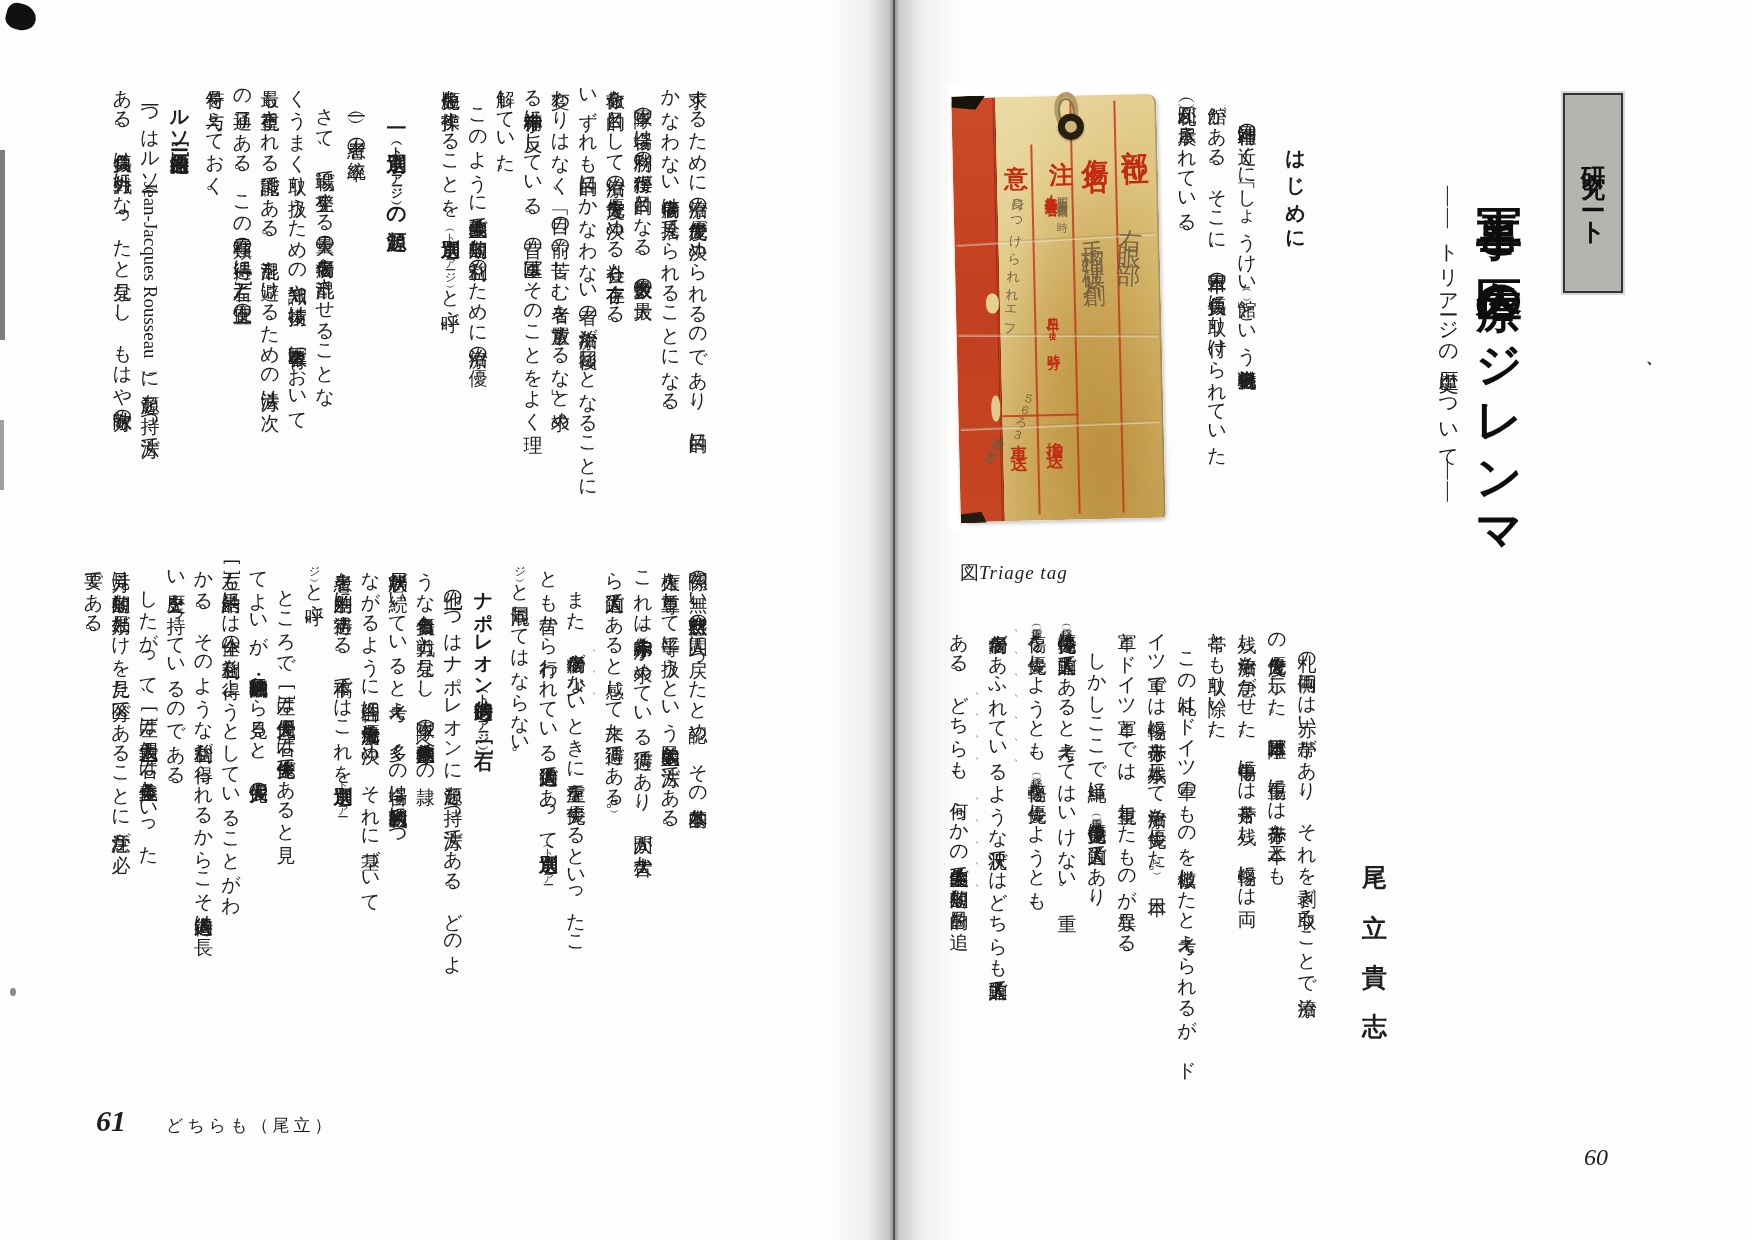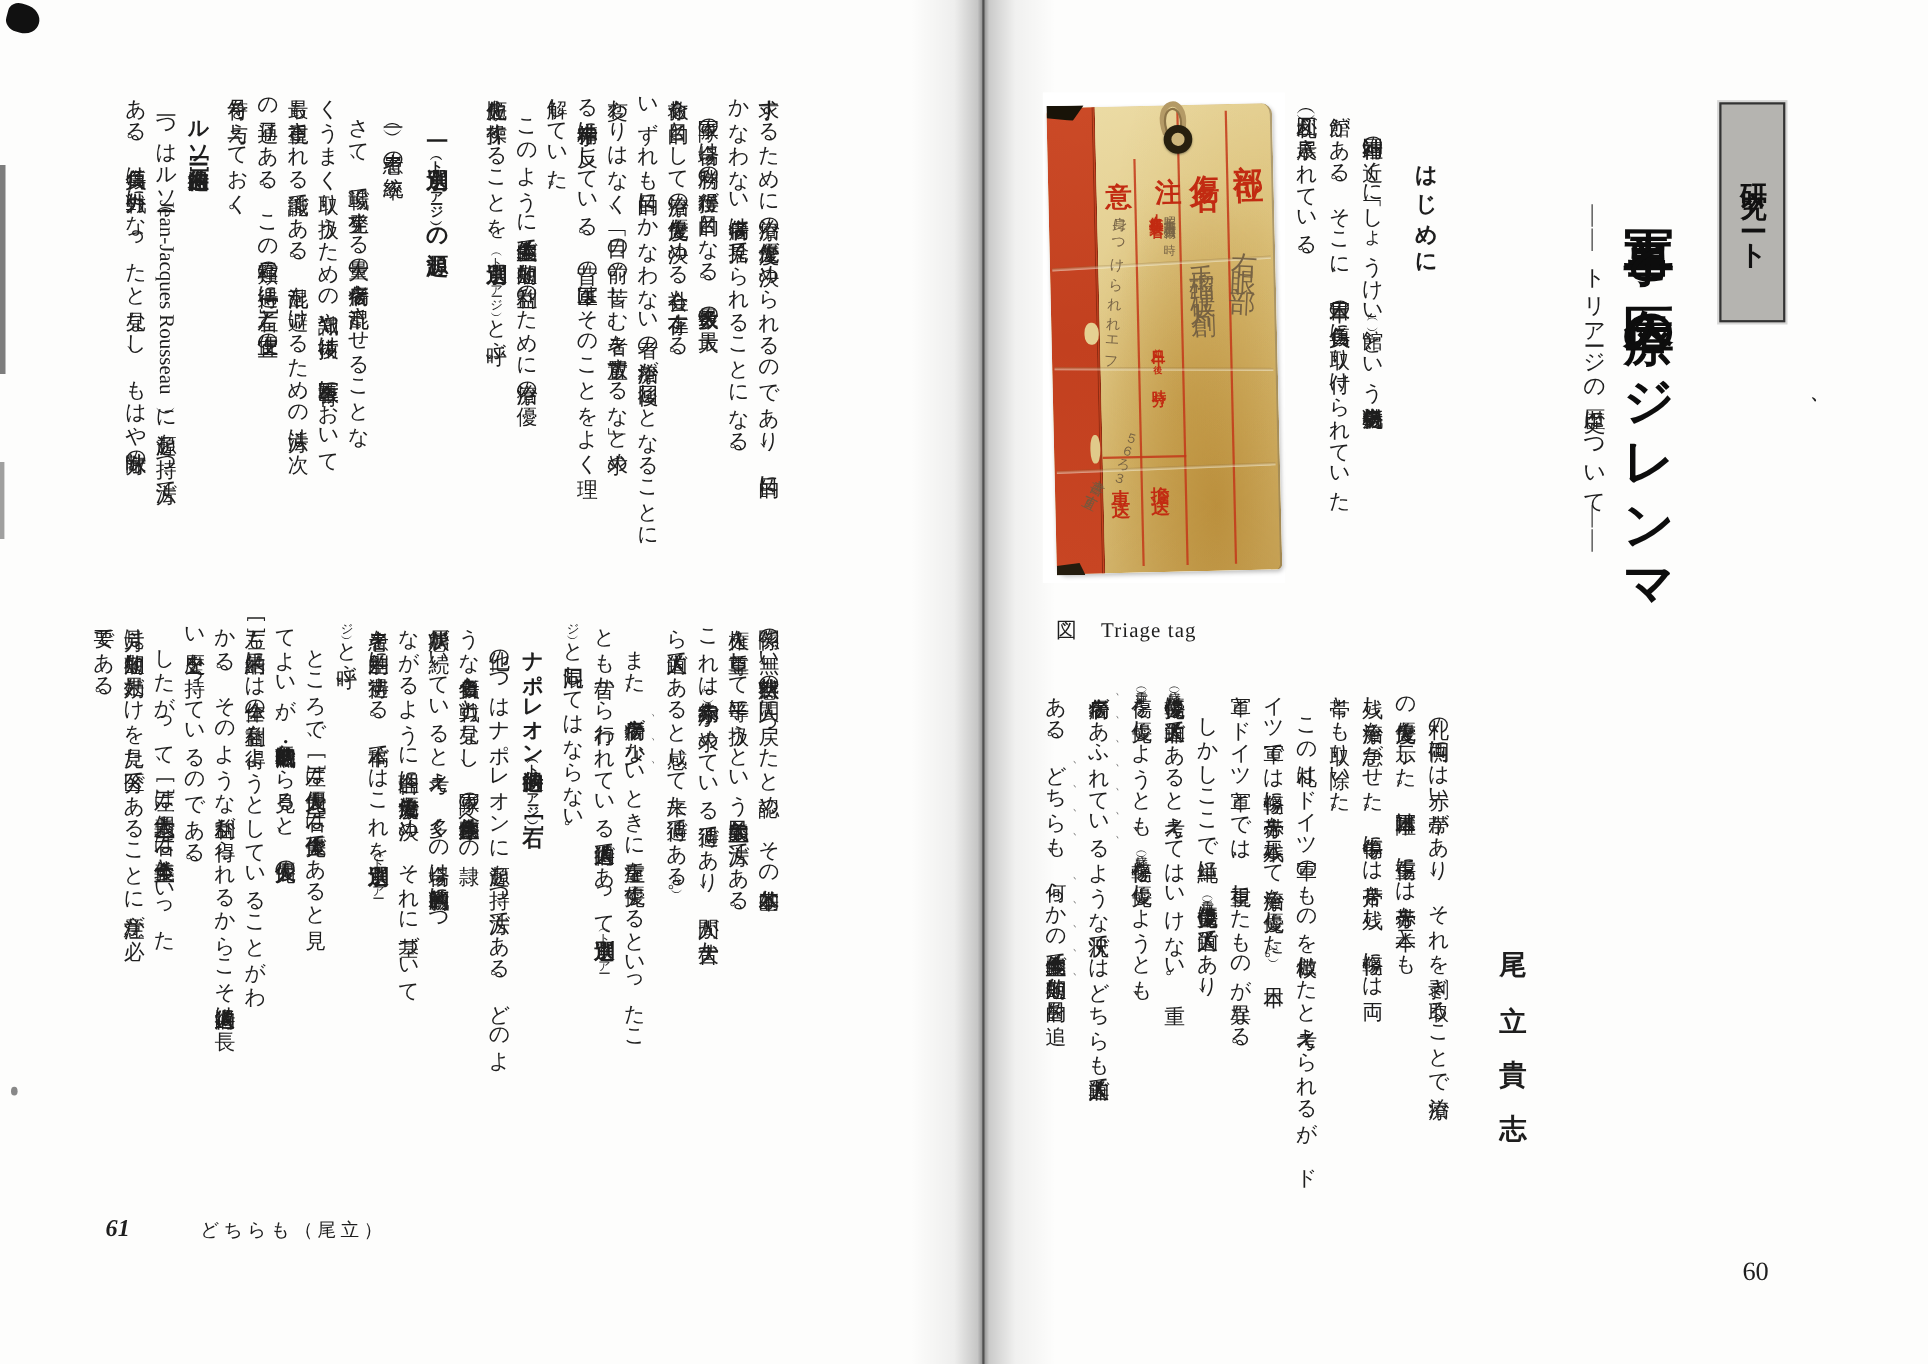--- a/index.html
+++ b/index.html
@@ -31,26 +31,26 @@
   .sec-head{position:absolute;left:1283px;top:136px;font-family:"Liberation Sans",sans-serif;
             font-weight:700;font-size:20px;letter-spacing:4px;}
   .label-box{position:absolute;left:1563px;top:93px;width:60px;height:200px;background:#b5b4b0;
              border:2px solid #333;box-shadow:0 0 0 2px rgba(0,0,0,.15);display:flex;
              align-items:center;justify-content:center;}
   .label-box .vtext{font-size:25px;font-weight:600;letter-spacing:7px;color:#111;}
   .title{position:absolute;left:1468px;top:172px;font-size:46px;font-weight:700;
          letter-spacing:6px;color:#0d0d0d;white-space:nowrap;}
   .subtitle{position:absolute;left:1436px;top:186px;font-size:20px;letter-spacing:2px;white-space:nowrap;}
   .author{position:absolute;left:1358px;top:845px;font-size:25px;font-weight:600;letter-spacing:12px;}
-  .pnum-r{position:absolute;left:1584px;top:1144px;font-size:24px;}
+  .pnum-r{position:absolute;left:1584px;top:1144px;font-size:24px;font-style:italic;}
   .footer-l{position:absolute;left:96px;top:1104px;font-size:17px;letter-spacing:4px;}
-  .footer-l .num{font-size:22px;font-style:italic;font-weight:700;letter-spacing:0;margin-right:64px;}
+  .footer-l .num{font-size:30px;font-style:italic;font-weight:700;letter-spacing:0;margin-right:40px;}
 
   .caption{position:absolute;left:960px;top:560px;font-size:19px;}
-  .caption .cap-en{margin-left:22px;letter-spacing:1px;}
+  .caption .cap-en{letter-spacing:1px;font-style:italic;}
 
   
   .gutter{position:absolute;left:828px;top:0;width:132px;height:1240px;pointer-events:none;
     background:linear-gradient(to right,rgba(0,0,0,0) 0%,rgba(0,0,0,.06) 30%,rgba(0,0,0,.22) 46%,
       rgba(0,0,0,.45) 50%,rgba(0,0,0,.2) 54%,rgba(0,0,0,.05) 72%,rgba(0,0,0,0) 100%);}
   .gutter-line{position:absolute;left:893px;top:0;width:2px;height:1240px;background:rgba(20,20,20,.5);}
   .speck-a{position:absolute;left:6px;top:4px;width:30px;height:26px;background:#111;
            border-radius:40% 60% 55% 45%;transform:rotate(15deg);}
   .speck-b{position:absolute;left:0;top:150px;width:5px;height:190px;background:rgba(20,20,20,.55);}
   .speck-c{position:absolute;left:0;top:420px;width:4px;height:70px;background:rgba(20,20,20,.4);}

